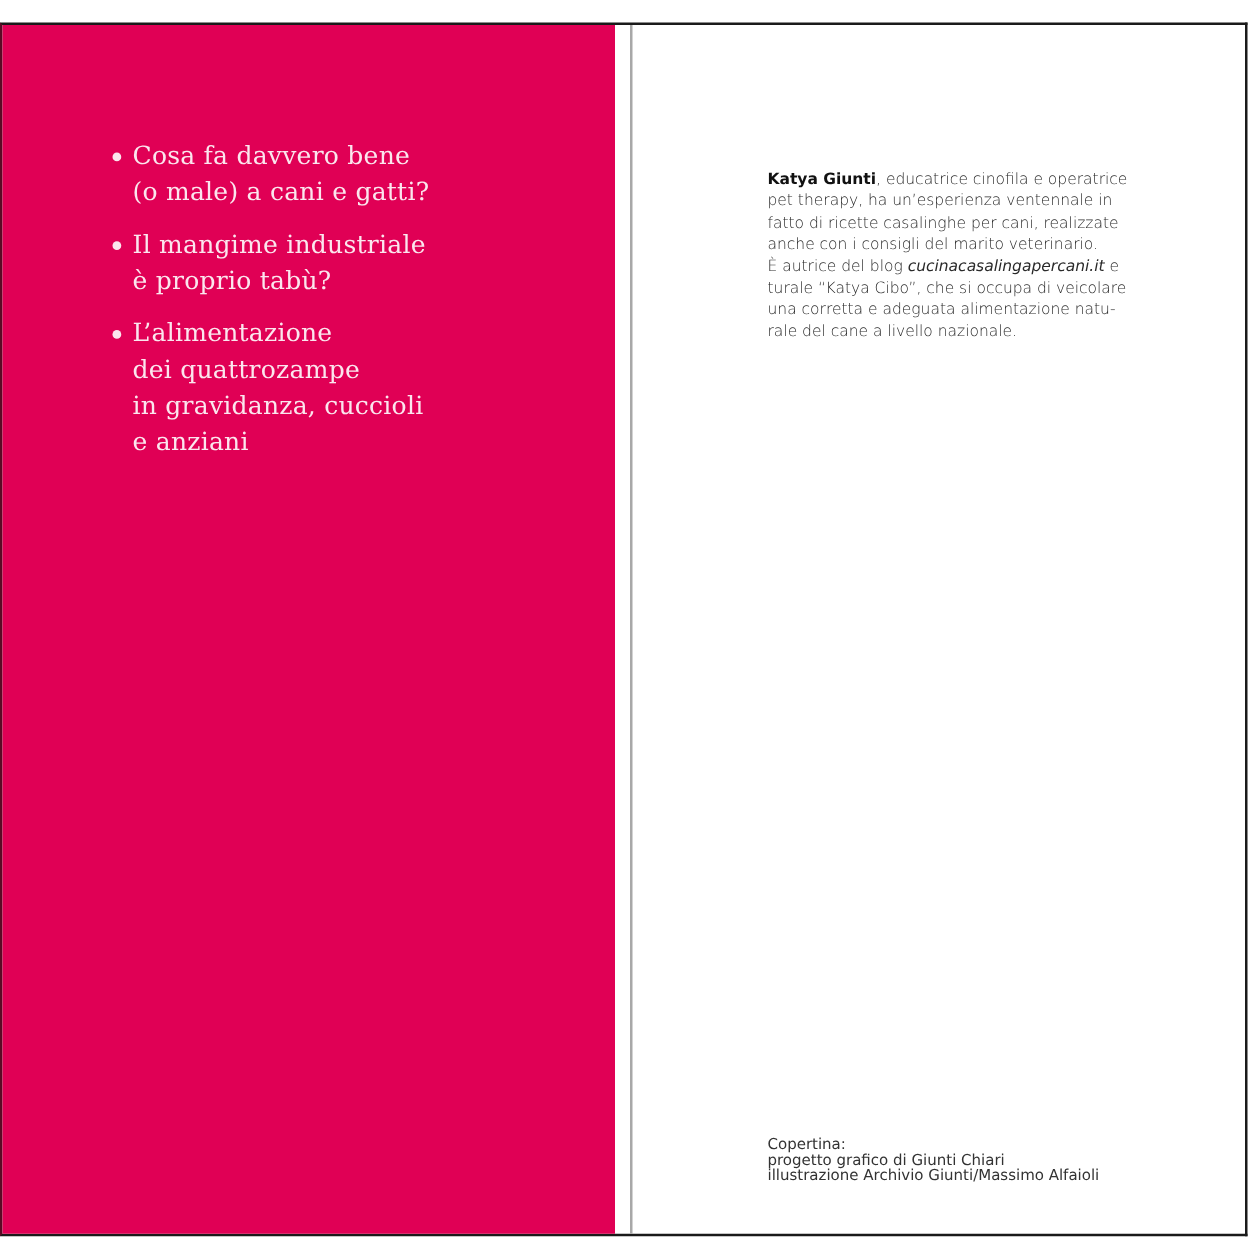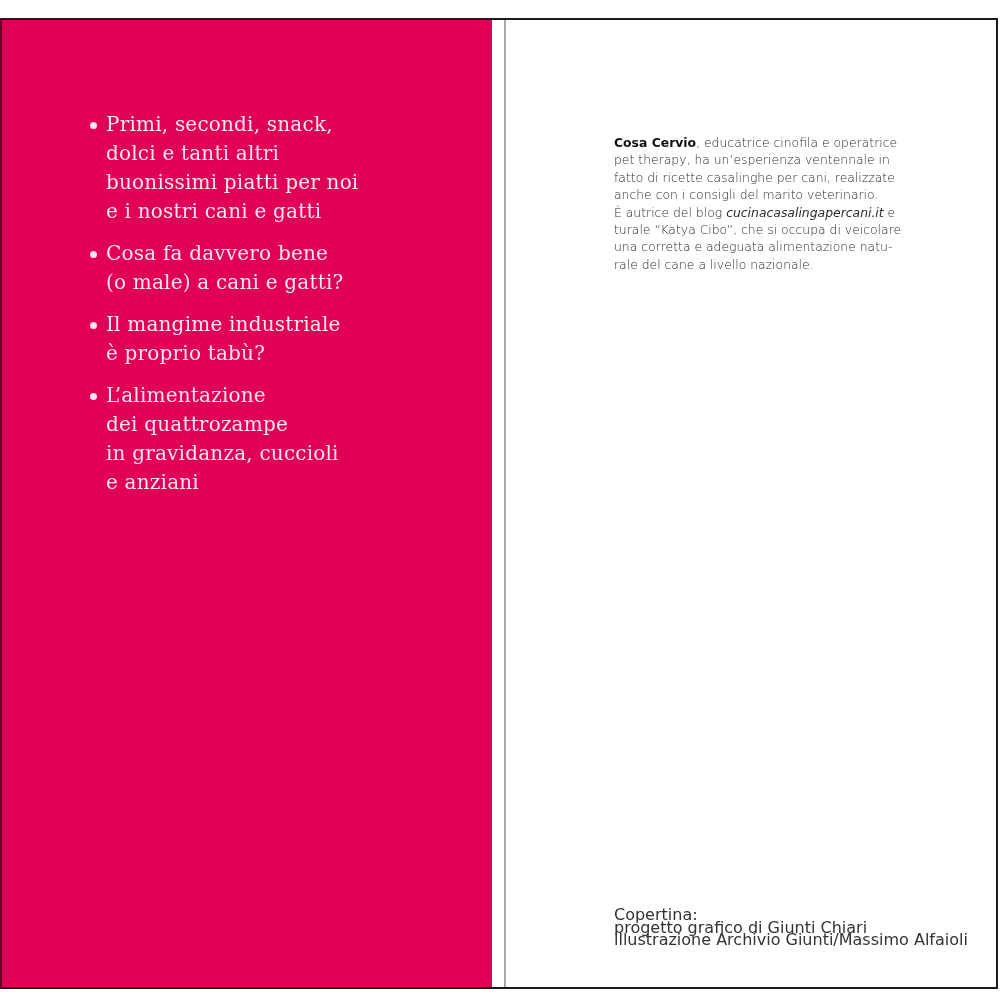--- a/index.html
+++ b/index.html
@@ -35,38 +35,31 @@
     .bio {
       position: absolute; left: 612px; top: 114px; width: 305px;
       font-family: "DejaVu Sans", sans-serif; font-size: 12.4px; line-height: 17.4px;
       color: #2a2a2a; font-weight: 300;
     }
     .bio .line { display: block; white-space: nowrap; text-align: justify; }
     .bio .author { font-weight: bold; color: #111; }
     .bio .blog { font-style: italic; }
     .credits {
       position: absolute; left: 612px; top: 889px;
-      font-family: "DejaVu Sans", sans-serif; font-size: 16px; line-height: 12.5px;
+      font-family: "DejaVu Sans", sans-serif; font-size: 12px; line-height: 12.5px;
       color: #333;
     }
     .credits .line { display: block; white-space: nowrap; }
   </style>
 </head>
 <body>
 
 <div class="spread">
   <div class="left-page">
     <ul class="bullets">
-      <li>
-        <span class="dot"></span>
-        <span class="line">Primi, secondi, snack,</span>
-        <span class="line">dolci e tanti altri</span>
-        <span class="line">buonissimi piatti per noi</span>
-        <span class="line">e i nostri cani e gatti</span>
-      </li>
       <li>
         <span class="dot"></span>
         <span class="line">Cosa fa davvero bene</span>
         <span class="line">(o male) a cani e gatti?</span>
       </li>
       <li>
         <span class="dot"></span>
         <span class="line">Il mangime industriale</span>
         <span class="line">è proprio tabù?</span>
       </li>
@@ -76,21 +69,21 @@
         <span class="line">dei quattrozampe</span>
         <span class="line">in gravidanza, cuccioli</span>
         <span class="line">e anziani</span>
       </li>
     </ul>
   </div>
 
   <div class="gutter-line"></div>
 
   <div class="bio">
-    <span class="line"><span class="author">Cosa Cervio</span><span>, educatrice cinofila e operatrice</span></span>
+    <span class="line"><span class="author">Katya Giunti</span><span>, educatrice cinofila e operatrice</span></span>
     <span class="line">pet therapy, ha un’esperienza ventennale in</span>
     <span class="line">fatto di ricette casalinghe per cani, realizzate</span>
     <span class="line">anche con i consigli del marito veterinario.</span>
     <span class="line"><span>È autrice del blog </span><span class="blog">cucinacasalingapercani.it</span><span> e</span></span>
     <span class="line">turale “Katya Cibo”, che si occupa di veicolare</span>
     <span class="line">una corretta e adeguata alimentazione natu-</span>
     <span class="line">rale del cane a livello nazionale.</span>
   </div>
 
   <div class="credits">

